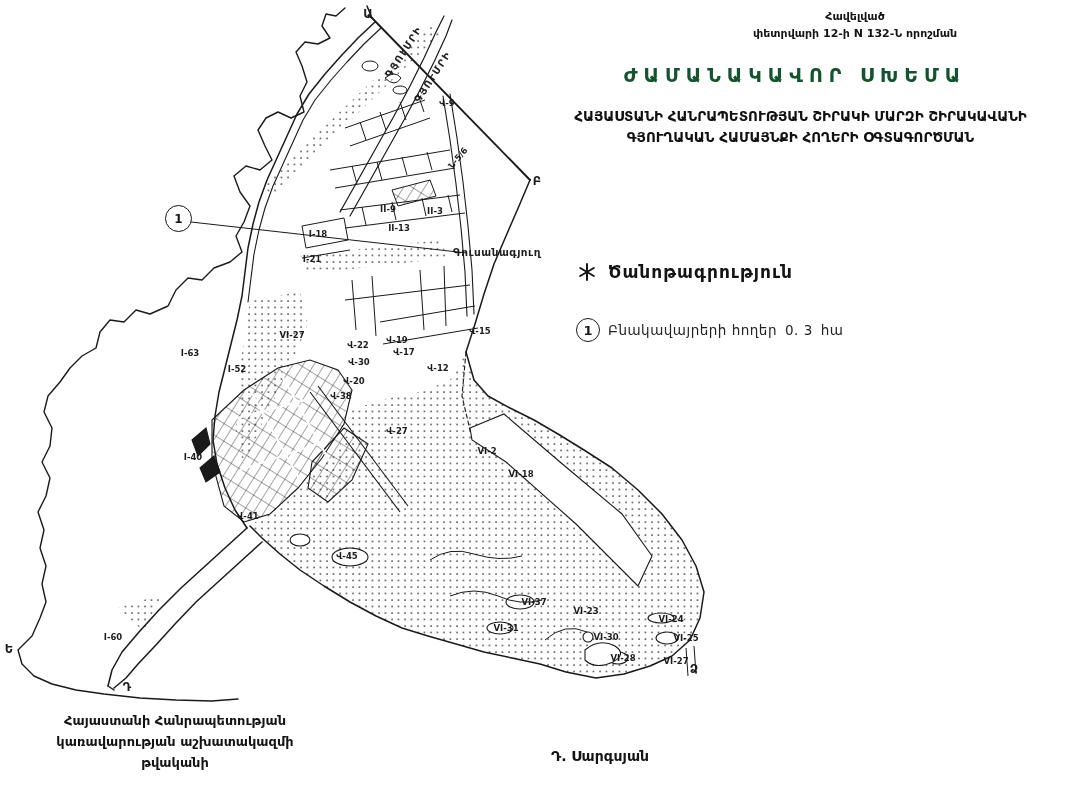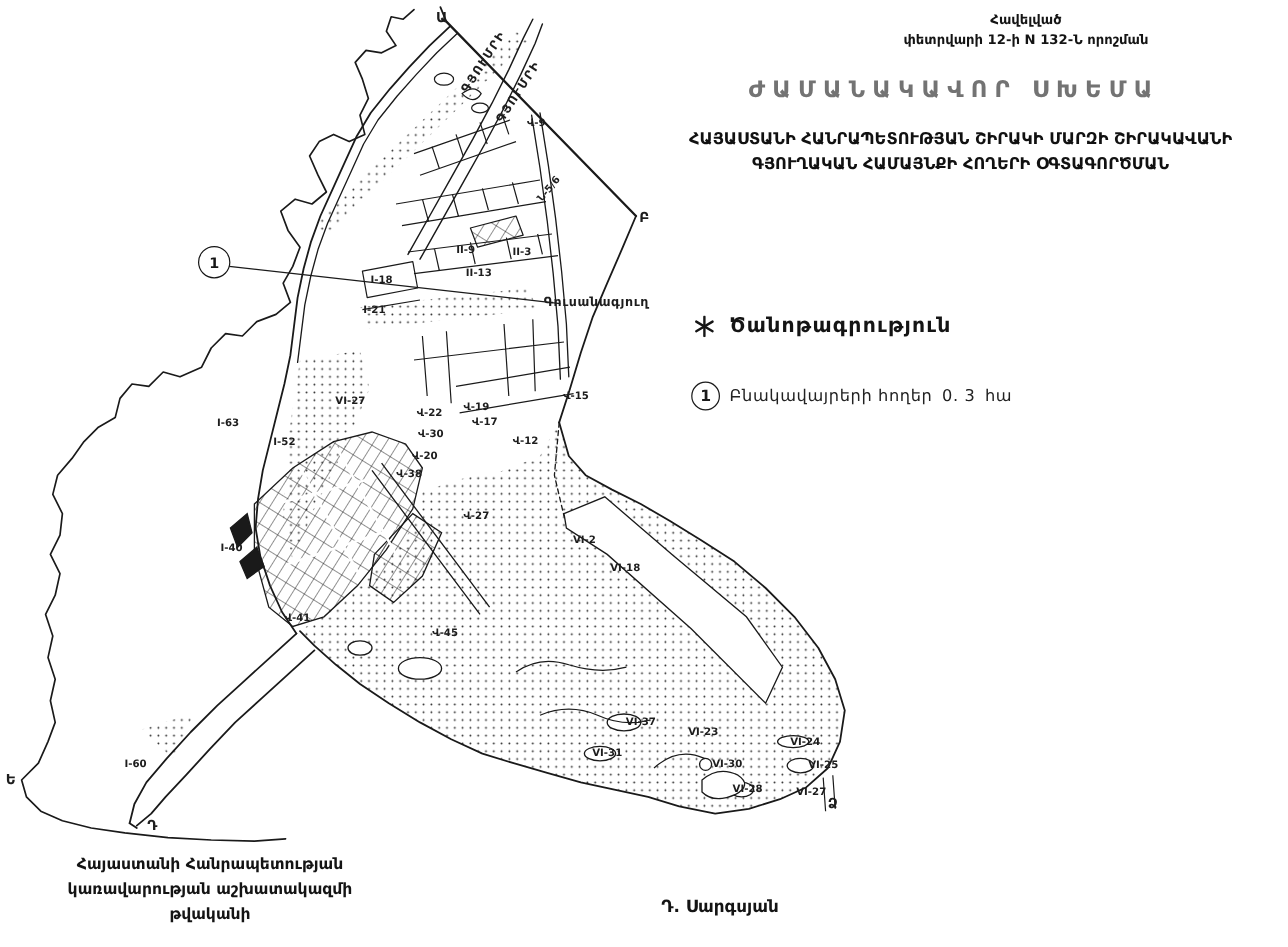--- a/index.html
+++ b/index.html
@@ -8,21 +8,21 @@
     font-family:"DejaVu Sans",sans-serif;color:#1a1a1a;overflow:hidden;
   }
   .abs{position:absolute;}
   
   .appendix{
     left:690px;top:8px;width:330px;text-align:center;
     font-size:11px;font-weight:bold;line-height:17px;color:#141414;
   }
   .doc-title{
     left:540px;top:64px;width:510px;text-align:center;
-    font-size:19px;font-weight:bold;letter-spacing:6px;color:#737373;
+    font-size:19px;font-weight:bold;letter-spacing:6px;color:#14532d;
   }
   .doc-subtitle{
     left:528px;top:106px;width:545px;text-align:center;
     font-size:13.5px;font-weight:bold;line-height:21px;color:#111;
   }
   .note-row{left:578px;top:262px;display:flex;align-items:center;gap:12px;}
   .note-title{font-size:17px;font-weight:bold;letter-spacing:1px;color:#141414;}
   .legend-item1{left:576px;top:318px;display:flex;align-items:center;gap:8px;}
   .circle-marker{
     width:22px;height:22px;border:1.7px solid #1a1a1a;border-radius:50%;
@@ -171,21 +171,21 @@
         <div class="mlabel plabel" style="left: 404px; top: 352px;">Վ-17</div>
         <div class="mlabel plabel" style="left: 359px; top: 362px;">Վ-30</div>
         <div class="mlabel plabel" style="left: 438px; top: 368px;">Վ-12</div>
         <div class="mlabel plabel" style="left: 354px; top: 381px;">Վ-20</div>
         <div class="mlabel plabel" style="left: 341px; top: 396px;">Վ-38</div>
         <div class="mlabel plabel" style="left: 381px; top: 431px; margin-left: 16px;">Վ-27</div>
         <div class="mlabel plabel" style="left: 193px; top: 457px;">I-40</div>
         <div class="mlabel plabel" style="left: 248px; top: 516px;">Վ-41</div>
         <div class="mlabel plabel" style="left: 487px; top: 451px;">VI-2</div>
         <div class="mlabel plabel" style="left: 521px; top: 474px;">VI-18</div>
-        <div class="mlabel plabel" style="left: 347px; top: 528px; margin-left: 24px;">Վ-45</div>
+        <div class="mlabel plabel" style="left: 347px; top: 556px;">Վ-45</div>
         <div class="mlabel plabel" style="left: 534px; top: 602px;">VI-37</div>
         <div class="mlabel plabel" style="left: 586px; top: 611px;">VI-23</div>
         <div class="mlabel plabel" style="left: 671px; top: 619px;">VI-24</div>
         <div class="mlabel plabel" style="left: 506px; top: 628px;">VI-31</div>
         <div class="mlabel plabel" style="left: 606px; top: 637px;">VI-30</div>
         <div class="mlabel plabel" style="left: 686px; top: 638px;">VI-25</div>
         <div class="mlabel plabel" style="left: 623px; top: 658px;">VI-28</div>
         <div class="mlabel plabel" style="left: 676px; top: 661px;">VI-27</div>
         <div class="mlabel plabel" style="left: 113px; top: 637px;">I-60</div>
         <div class="mlabel bletter" style="left: 368px; top: 15px;">Ա</div>

